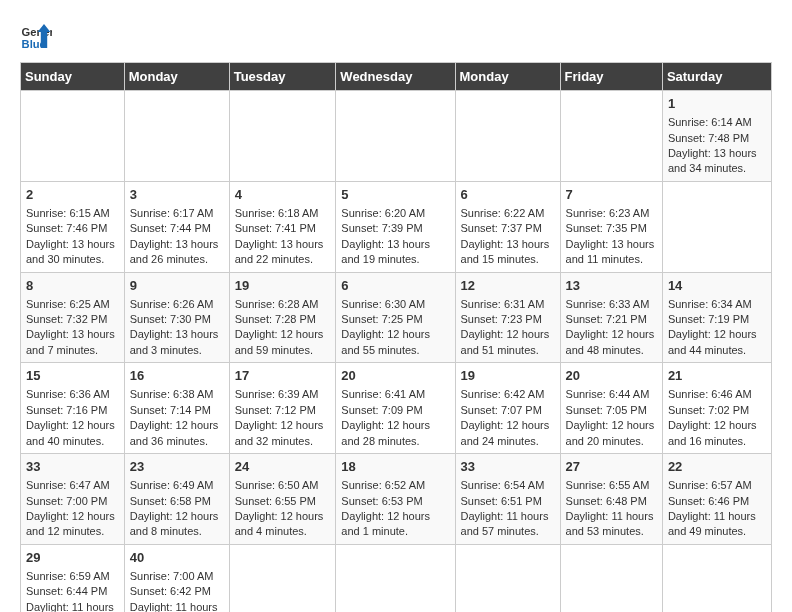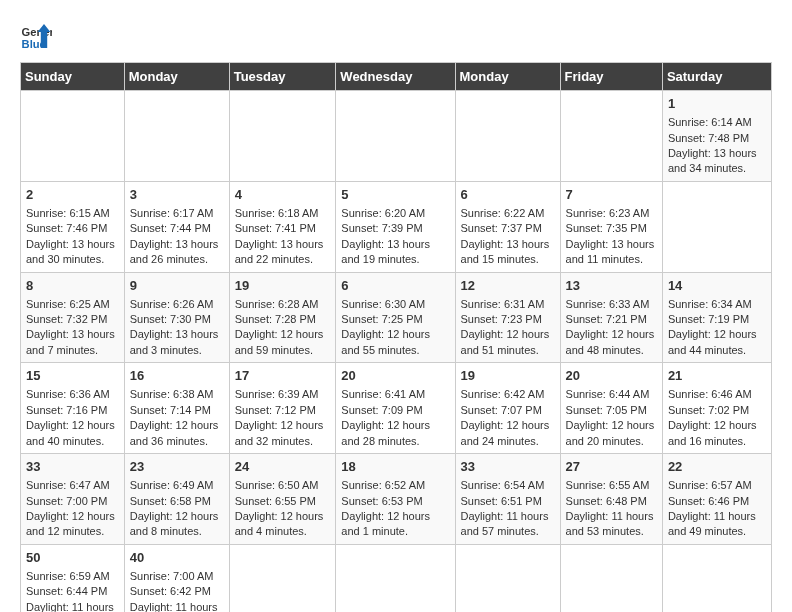--- a/index.html
+++ b/index.html
@@ -144,21 +144,21 @@
       <tr>
         <td><span class="day-num">33</span>Sunrise: 6:47 AM<br>Sunset: 7:00 PM<br>Daylight: 12 hours and 12 minutes.</td>
         <td><span class="day-num">23</span>Sunrise: 6:49 AM<br>Sunset: 6:58 PM<br>Daylight: 12 hours and 8 minutes.</td>
         <td><span class="day-num">24</span>Sunrise: 6:50 AM<br>Sunset: 6:55 PM<br>Daylight: 12 hours and 4 minutes.</td>
         <td><span class="day-num">18</span>Sunrise: 6:52 AM<br>Sunset: 6:53 PM<br>Daylight: 12 hours and 1 minute.</td>
         <td><span class="day-num">33</span>Sunrise: 6:54 AM<br>Sunset: 6:51 PM<br>Daylight: 11 hours and 57 minutes.</td>
         <td><span class="day-num">27</span>Sunrise: 6:55 AM<br>Sunset: 6:48 PM<br>Daylight: 11 hours and 53 minutes.</td>
         <td><span class="day-num">22</span>Sunrise: 6:57 AM<br>Sunset: 6:46 PM<br>Daylight: 11 hours and 49 minutes.</td>
       </tr>
       <tr>
-        <td><span class="day-num">50</span>Sunrise: 6:59 AM<br>Sunset: 6:44 PM<br>Daylight: 11 hours and 45 minutes.</td>
+        <td><span class="day-num">29</span>Sunrise: 6:59 AM<br>Sunset: 6:44 PM<br>Daylight: 11 hours and 45 minutes.</td>
         <td><span class="day-num">40</span>Sunrise: 7:00 AM<br>Sunset: 6:42 PM<br>Daylight: 11 hours and 41 minutes.</td>
         <td class="empty-cell"></td>
         <td class="empty-cell"></td>
         <td class="empty-cell"></td>
         <td class="empty-cell"></td>
         <td class="empty-cell"></td>
       </tr>
     </tbody>
 </table>
 

